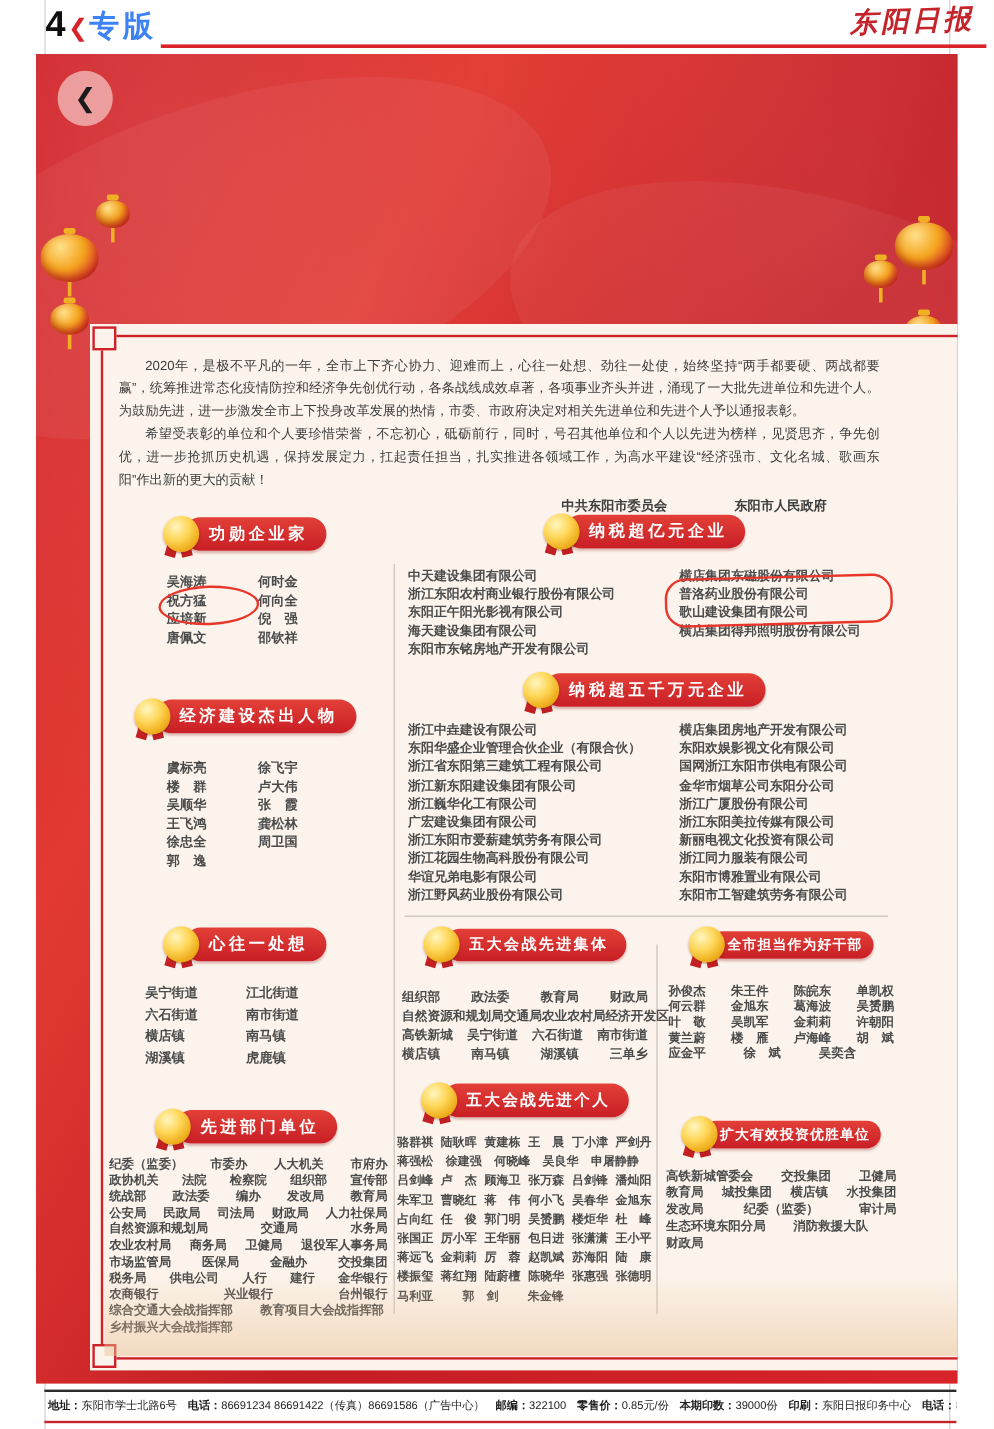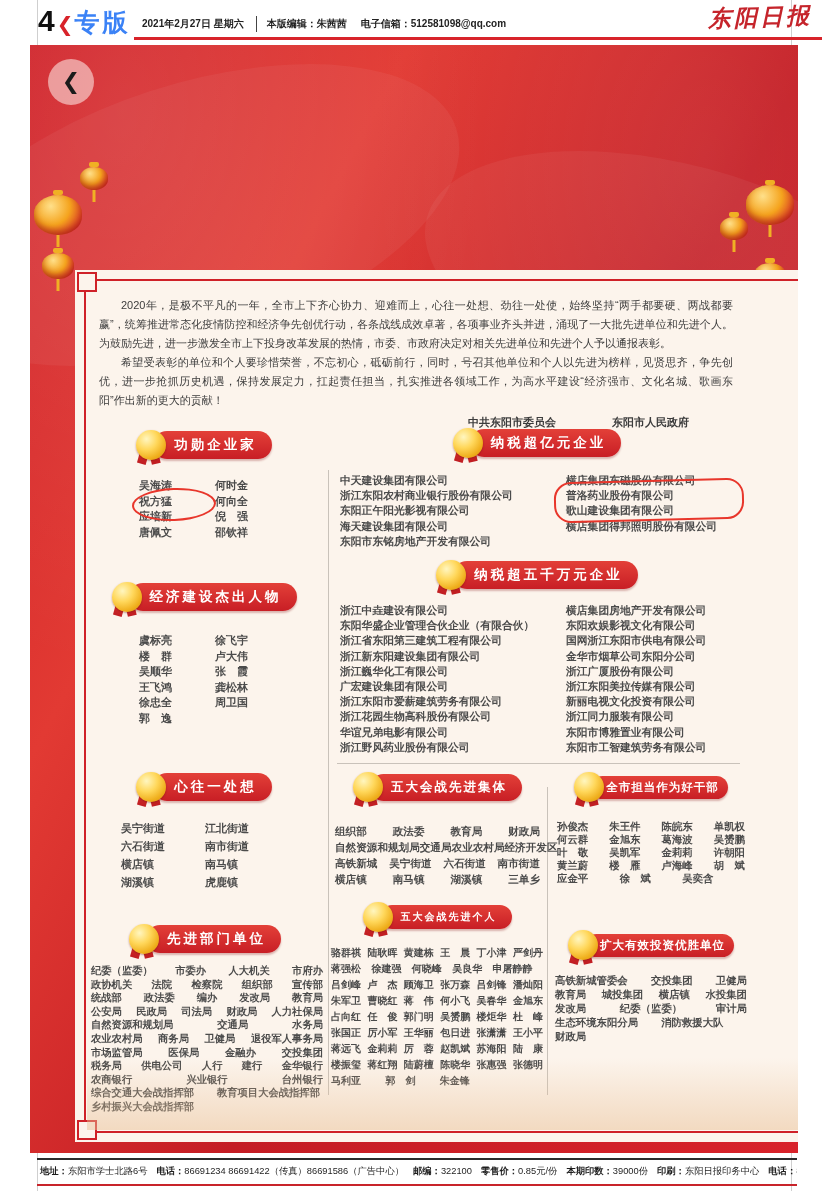--- a/index.html
+++ b/index.html
@@ -107,31 +107,31 @@
 
   .sec-gongxun{left:20px;top:160px;width:218px;}
   .sec-gongxun .list{margin:18px 0 0 44px;width:152px;font-size:11px;line-height:15.5px;}
   .sec-nashui-yi{left:252px;top:158px;width:420px;}
   .sec-nashui-yi .list,.sec-nashui-wuqian .list{font-size:10.8px;line-height:15.2px;}
   .sec-nashui-yi .list{margin:15px 0 0 13px;}
   .sec-nashui-yi .col.left,.sec-nashui-wuqian .col.left{width:226px;}
   .sec-jingji{left:20px;top:312px;width:218px;}
   .sec-jingji .list{margin:21px 0 0 44px;width:152px;font-size:11px;line-height:15.5px;}
   .sec-nashui-wuqian{left:252px;top:290px;width:420px;}
-  .sec-nashui-wuqian .list{margin:13px 0 0 13px;}
+  .sec-nashui-wuqian .list{margin:13px 0 0 13px;font-family:Liberation Mono, monospace;}
   .sec-zhenxiang{left:20px;top:502px;width:218px;}
   .sec-zhenxiang .list{margin:17px 0 0 26px;width:168px;font-size:11px;line-height:18px;}
   .sec-bumen{left:12px;top:654px;width:236px;}
   .sec-bumen .list{margin:10px 0 0 4px;font-size:10.3px;line-height:13.6px;}
   .sec-huizhan-jiti{left:260px;top:502px;width:205px;}
   .sec-huizhan-jiti .list{margin:21px 0 0 0;font-size:10.6px;line-height:16px;}
   .sec-huizhan-jiti .badge-label{font-size:12.5px;letter-spacing:2px;}
   .sec-huizhan-geren{left:256px;top:632px;width:212px;}
   .sec-huizhan-geren .list{margin:13px 0 0 0;font-size:10px;line-height:16px;}
-  .sec-huizhan-geren .badge-label{font-size:10px;letter-spacing:2px;}
+  .sec-huizhan-geren .badge-label{font-size:13px;letter-spacing:2px;}
   .sec-haoganbu{left:482px;top:502px;width:188px;}
   .sec-haoganbu .list{margin:19px 0 0 0;font-size:10.4px;line-height:12.9px;}
   .sec-touzi{left:480px;top:660px;width:192px;}
   .sec-touzi .list{margin:14px 0 0 0;font-size:10.4px;line-height:14px;}
   .sec-haoganbu .badge-label,.sec-touzi .badge-label{font-size:11.5px;letter-spacing:1px;padding:4px 9px 4px 15px;}
 
   
   .highlight{position:absolute;border:2.5px solid #e8362b;z-index:5;pointer-events:none;}
   .hl-1{left:102px;top:443px;width:80px;height:29px;border-radius:50%;transform:rotate(-2deg);}
   .hl-2{left:524px;top:435px;width:186px;height:37px;border-radius:17px;transform:rotate(-1.5deg);}
@@ -147,27 +147,20 @@
 <body>
 
 <div class="page-rule left"></div>
 <div class="page-rule right"></div>
 
 <div class="header">
   <div class="hdr-left">
     <span class="page-num">4</span>
     <span class="marker">❮</span>
     <span class="section-name">专版</span>
-  </div>
-  <div class="hdr-info">
-    <span class="hdr-date">2021年2月27日 星期六</span>
-    <span class="editor-box">
-      <span>本版编辑：朱茜茜</span>
-      <span>电子信箱：512581098@qq.com</span>
-    </span>
   </div>
   <div class="hdr-line"></div>
   <div class="masthead">东阳日报</div>
 </div>
 
 <div class="poster">
   <div class="swish s1"></div>
   <div class="swish s2"></div>
 
   <div class="back-btn">

